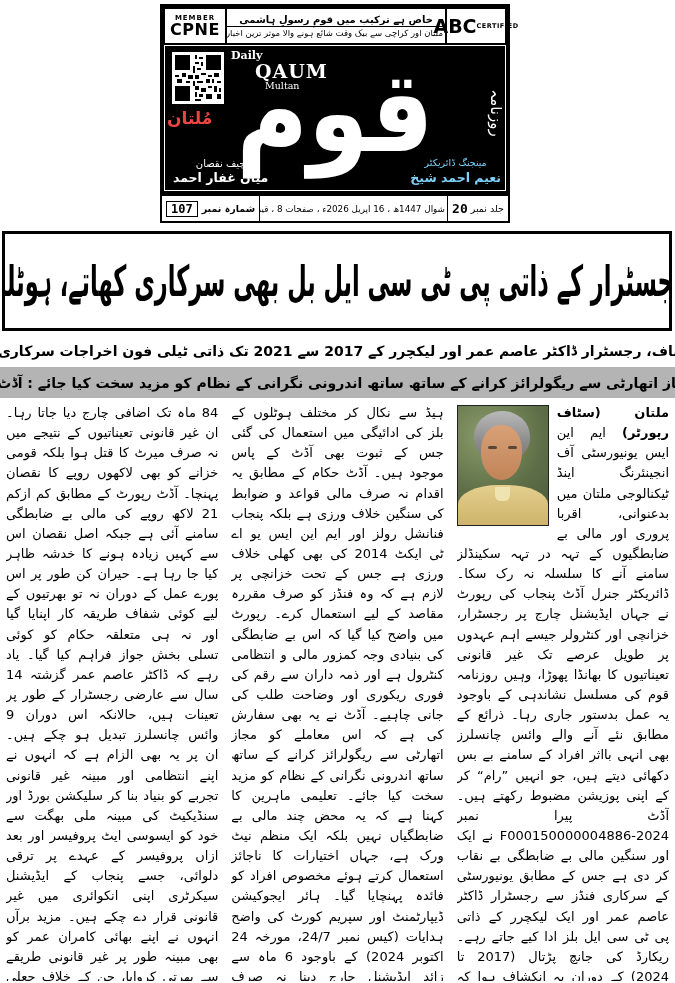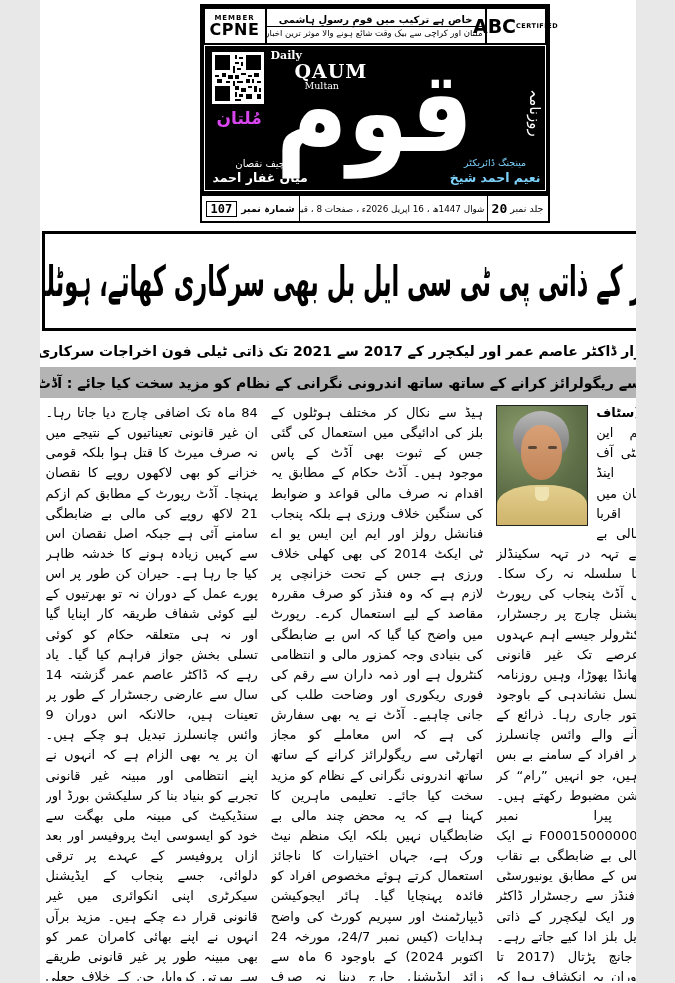--- a/index.html
+++ b/index.html
@@ -1,18 +1,18 @@
 <!DOCTYPE html>
 <html lang="ur"><head>
 <meta charset="utf-8">
 <style>
   * { margin:0; padding:0; box-sizing:border-box; }
   html,body { background:#e8e8e8; }
   .page {
-    position:relative; width:596px; height:983px; margin:0 auto;
+    position:relative; width:675px; height:983px; margin:0 auto;
     background:#ffffff; overflow:hidden;
     font-family:"DejaVu Sans", sans-serif; color:#000;
   }
   
   .masthead {
     position:absolute; left:160px; top:4px; width:350px;
     border:2px solid #000; background:#000; padding:2px;
   }
   .mast-topstrip {
     display:flex; direction:ltr; background:#fff; border:1px solid #000;
@@ -35,21 +35,21 @@
   .qr svg { width:100%; height:100%; display:block; }
   .daily-block { position:absolute; left:66px; top:4px; color:#fff; font-family:"DejaVu Serif", serif; line-height:1.05; }
   .daily-block .d { font-size:11px; font-weight:bold; }
   .daily-block .q { font-size:19px; font-weight:bold; letter-spacing:1px; margin-left:24px; }
   .daily-block .m { font-size:9.5px; margin-left:34px; }
   .logo-calligraphy {
     position:absolute; left:50%; top:46%; transform:translate(-50%,-50%) scaleY(1.15);
     font-size:98px; font-weight:bold; color:#fff; line-height:1; direction:rtl;
   }
   .rozname { position:absolute; right:-14px; top:58px; transform:rotate(90deg); font-size:15px; color:#fff; direction:rtl; }
-  .city-urdu { position:absolute; left:12px; top:62px; font-size:17px; font-weight:bold; color:#d946ef; direction:rtl; }
+  .city-urdu { position:absolute; left:2px; top:62px; font-size:17px; font-weight:bold; color:#ef4444; direction:rtl; }
   .chief-block { position:absolute; left:8px; bottom:3px; color:#fff; direction:rtl; text-align:center; line-height:1.35; }
   .chief-block .t { font-size:10px; }
   .chief-block .n { font-size:12.5px; font-weight:bold; }
   .md-block { position:absolute; right:4px; bottom:3px; color:#7dd3fc; direction:rtl; text-align:center; line-height:1.35; }
   .md-block .t { font-size:9.5px; }
   .md-block .n { font-size:12.5px; font-weight:bold; }
   
   .datestrip {
     position:absolute; left:160px; top:194px; width:350px; height:29px;
     border:2px solid #000; box-shadow:0 0 0 1px #fff inset;

